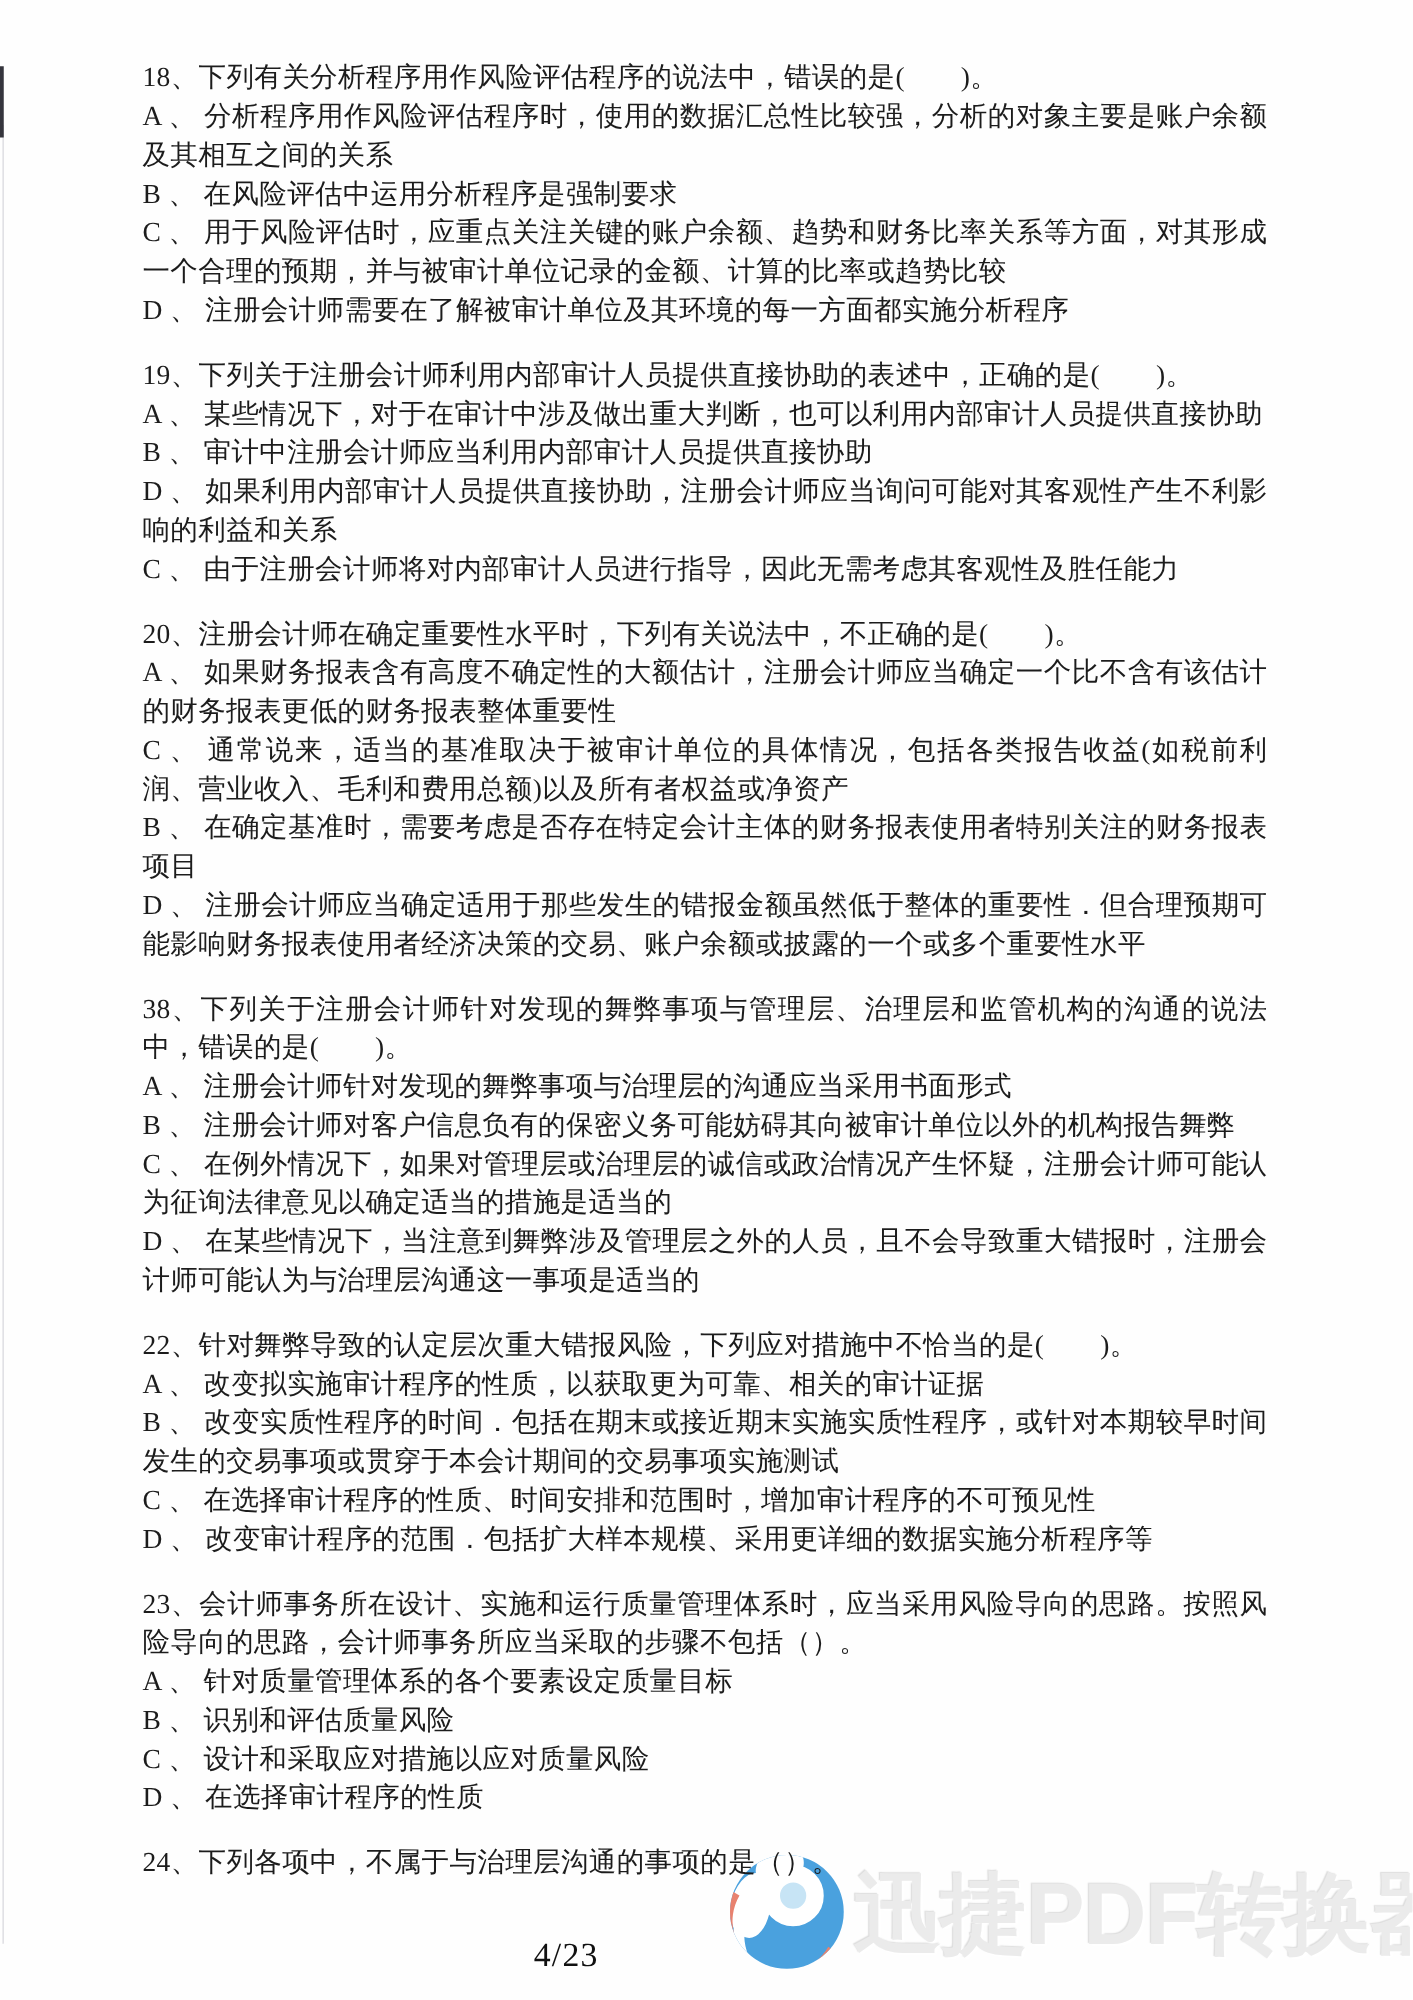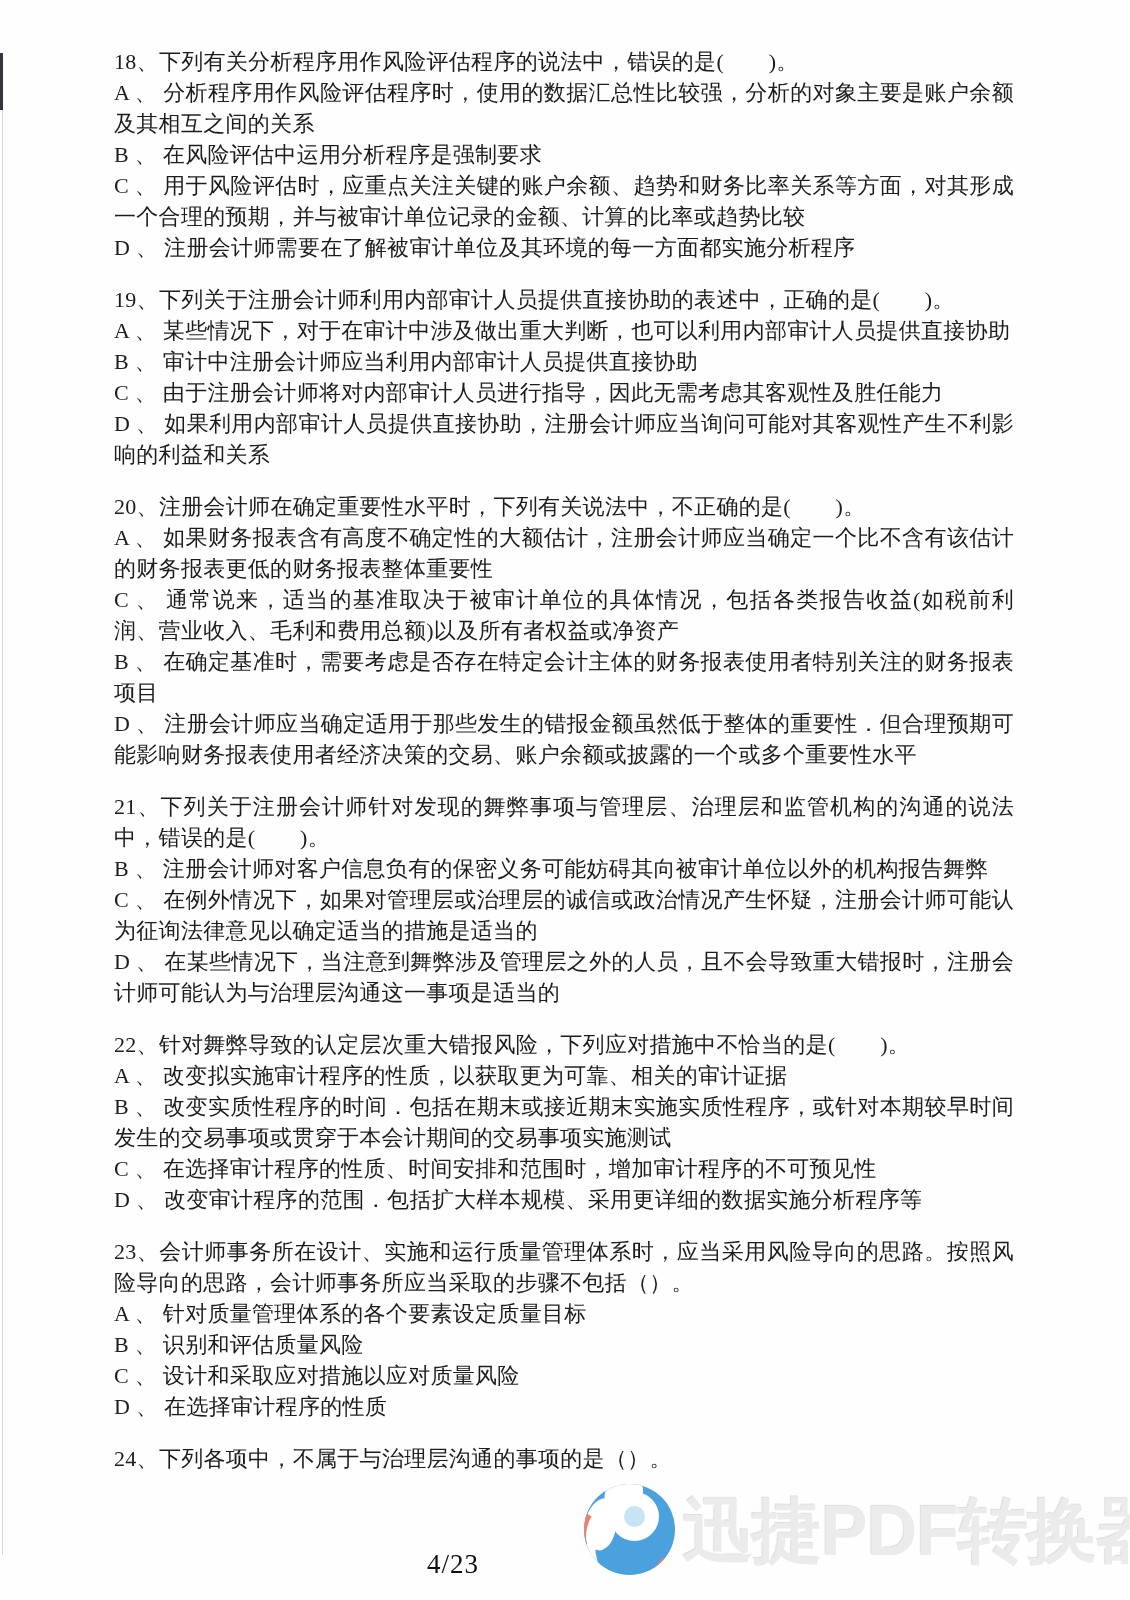--- a/index.html
+++ b/index.html
@@ -104,34 +104,35 @@
       <p class="option">A 、 分析程序用作风险评估程序时，使用的数据汇总性比较强，分析的对象主要是账户余额及其相互之间的关系</p>
       <p class="option">B 、 在风险评估中运用分析程序是强制要求</p>
       <p class="option">C 、 用于风险评估时，应重点关注关键的账户余额、趋势和财务比率关系等方面，对其形成一个合理的预期，并与被审计单位记录的金额、计算的比率或趋势比较</p>
       <p class="option">D 、 注册会计师需要在了解被审计单位及其环境的每一方面都实施分析程序</p>
     </section>
 
     <section class="question">
       <p class="stem">19、下列关于注册会计师利用内部审计人员提供直接协助的表述中，正确的是(　　)。</p>
       <p class="option">A 、 某些情况下，对于在审计中涉及做出重大判断，也可以利用内部审计人员提供直接协助</p>
       <p class="option">B 、 审计中注册会计师应当利用内部审计人员提供直接协助</p>
+      <p class="option">D 、 如果利用内部审计人员提供直接协助，注册会计师应当询问可能对其客观性产生不利影响的利益和关系</p>
       <p class="option">C 、 由于注册会计师将对内部审计人员进行指导，因此无需考虑其客观性及胜任能力</p>
-      <p class="option">D 、 如果利用内部审计人员提供直接协助，注册会计师应当询问可能对其客观性产生不利影响的利益和关系</p>
     </section>
 
     <section class="question">
       <p class="stem">20、注册会计师在确定重要性水平时，下列有关说法中，不正确的是(　　)。</p>
       <p class="option">A 、 如果财务报表含有高度不确定性的大额估计，注册会计师应当确定一个比不含有该估计的财务报表更低的财务报表整体重要性</p>
       <p class="option">C 、 通常说来，适当的基准取决于被审计单位的具体情况，包括各类报告收益(如税前利润、营业收入、毛利和费用总额)以及所有者权益或净资产</p>
       <p class="option">B 、 在确定基准时，需要考虑是否存在特定会计主体的财务报表使用者特别关注的财务报表项目</p>
       <p class="option">D 、 注册会计师应当确定适用于那些发生的错报金额虽然低于整体的重要性．但合理预期可能影响财务报表使用者经济决策的交易、账户余额或披露的一个或多个重要性水平</p>
     </section>
 
     <section class="question">
-      <p class="stem">21、下列关于注册会计师针对发现的舞弊事项与管理层、治理层和监管机构的沟通的说法中，错误的是(　　)。</p>
+      <p class="stem">38、下列关于注册会计师针对发现的舞弊事项与管理层、治理层和监管机构的沟通的说法中，错误的是(　　)。</p>
+      <p class="option">A 、 注册会计师针对发现的舞弊事项与治理层的沟通应当采用书面形式</p>
       <p class="option">B 、 注册会计师对客户信息负有的保密义务可能妨碍其向被审计单位以外的机构报告舞弊</p>
       <p class="option">C 、 在例外情况下，如果对管理层或治理层的诚信或政治情况产生怀疑，注册会计师可能认为征询法律意见以确定适当的措施是适当的</p>
       <p class="option">D 、 在某些情况下，当注意到舞弊涉及管理层之外的人员，且不会导致重大错报时，注册会计师可能认为与治理层沟通这一事项是适当的</p>
     </section>
 
     <section class="question">
       <p class="stem">22、针对舞弊导致的认定层次重大错报风险，下列应对措施中不恰当的是(　　)。</p>
       <p class="option">A 、 改变拟实施审计程序的性质，以获取更为可靠、相关的审计证据</p>
       <p class="option">B 、 改变实质性程序的时间．包括在期末或接近期末实施实质性程序，或针对本期较早时间发生的交易事项或贯穿于本会计期间的交易事项实施测试</p>
       <p class="option">C 、 在选择审计程序的性质、时间安排和范围时，增加审计程序的不可预见性</p>

